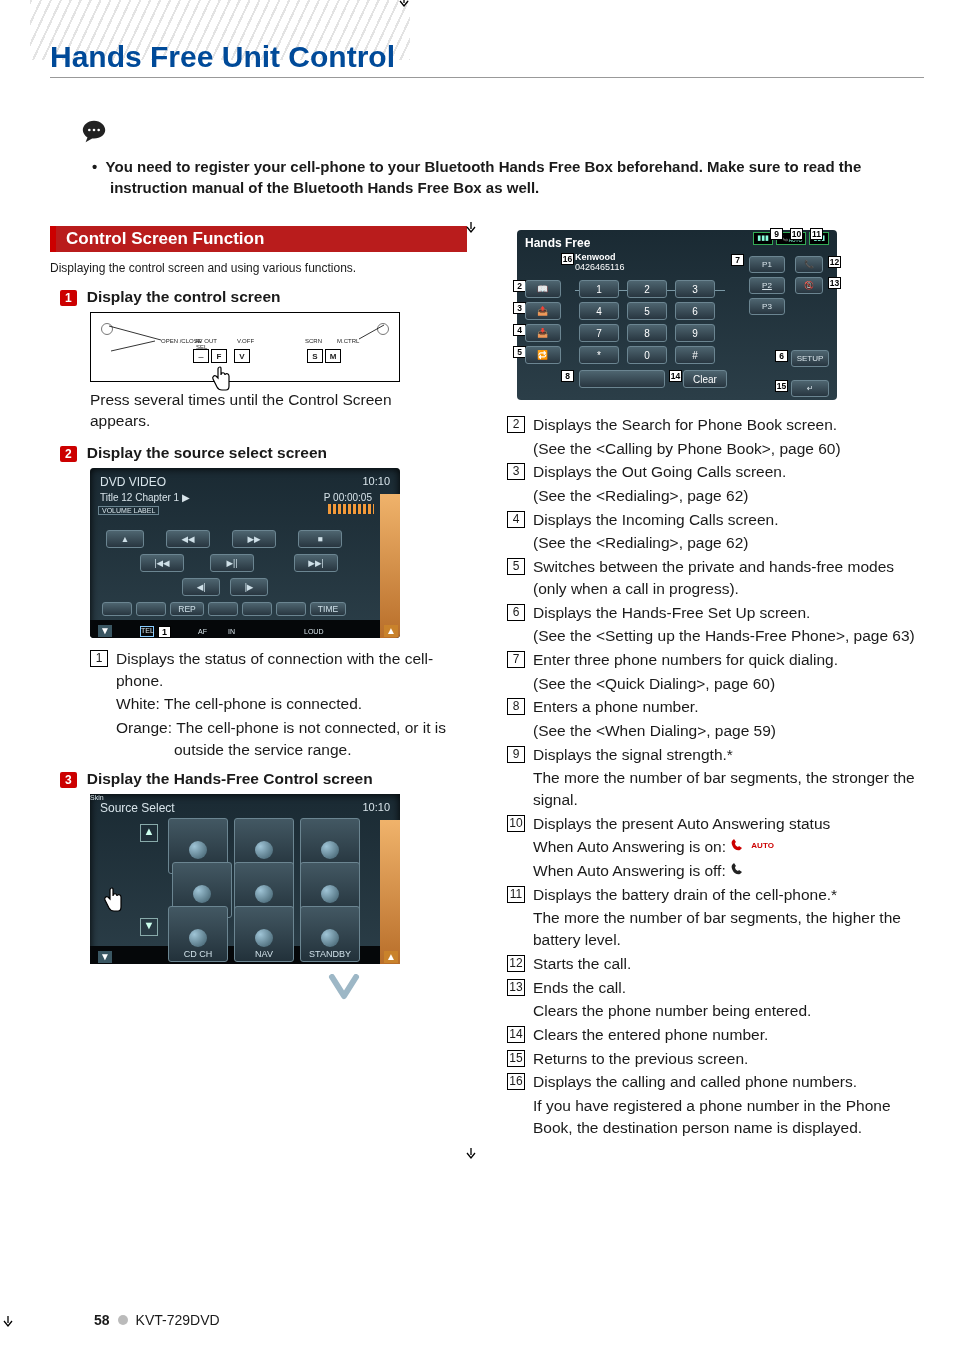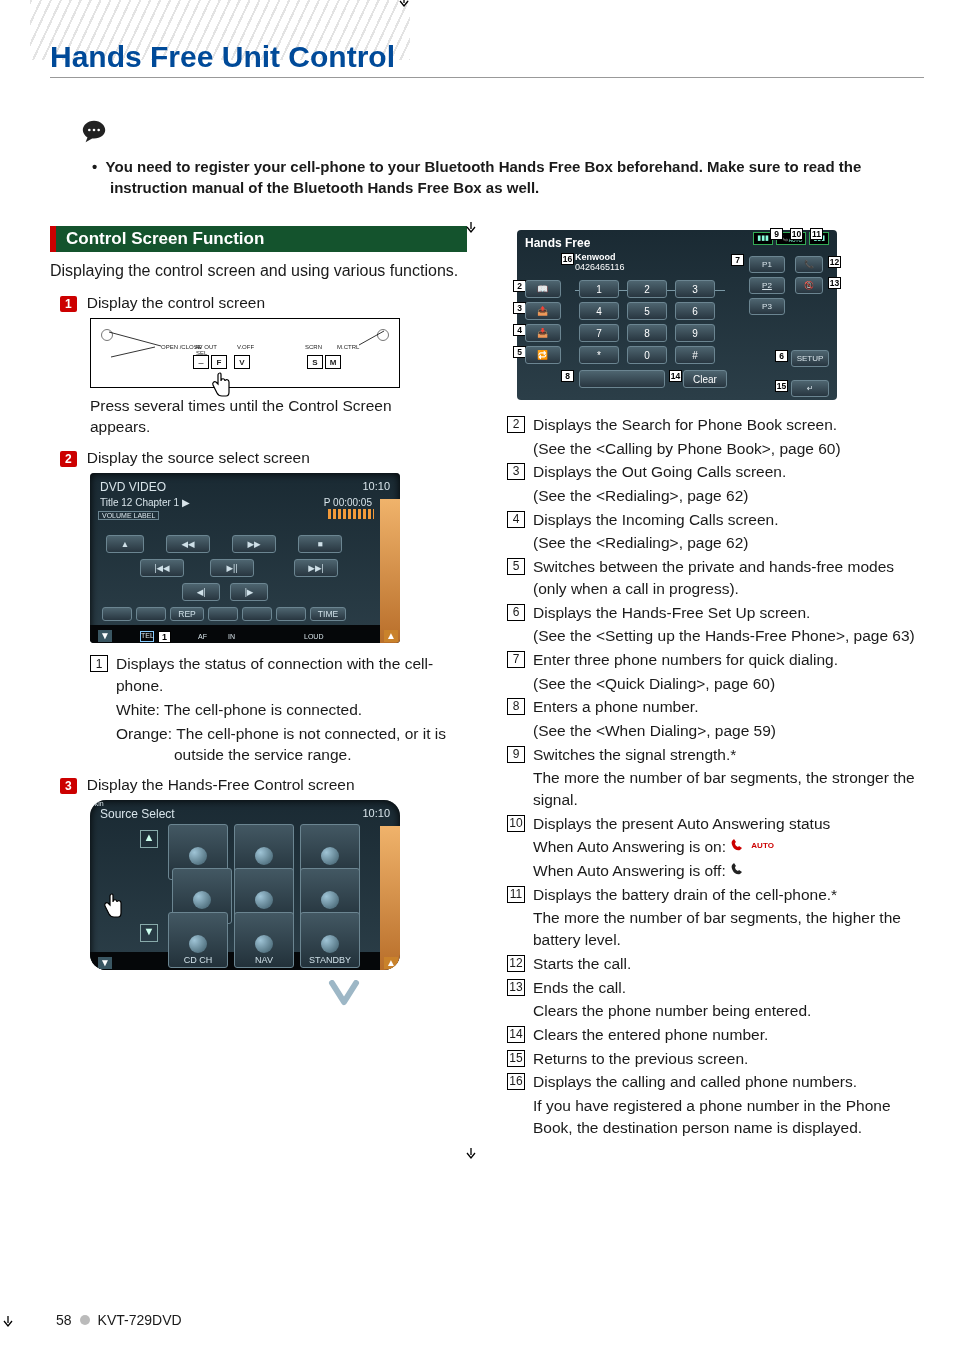--- a/index.html
+++ b/index.html
@@ -39,49 +39,49 @@
   }
   .cols {
     display: flex;
     gap: 40px;
   }
   .col {
     flex: 1;
     min-width: 0;
   }
   .section-bar {
-    background: #14532d;
+    background: #b91c1c;
     border-left: 6px solid #c00;
     color: #fff;
     font-weight: bold;
     font-size: 17px;
     padding: 3px 10px;
     margin-bottom: 8px;
   }
   .section-desc {
-    font-size: 16px;
+    font-size: 12px;
     line-height: 1.35;
     margin-bottom: 12px;
   }
   .step-row {
     display: flex;
     align-items: baseline;
     gap: 10px;
     margin: 10px 0 6px 10px;
   }
   .step-badge {
     background: #c00;
     color: #fff;
     font-size: 12px;
     font-weight: bold;
     padding: 1px 5px;
     border-radius: 2px;
   }
   .step-title {
-    font-weight: normal;
+    font-weight: bold;
     font-size: 15.5px;
   }
   .figure {
     margin: 4px 0 8px 40px;
     border: 1px solid #000;
     background: #fff;
     width: 310px;
     height: 70px;
     position: relative;
     font-size: 8px;
@@ -120,21 +120,21 @@
     border: 1px solid #6b8591;
     border-radius: 3px;
     background: linear-gradient(#4e6570, #283640);
     display: flex; align-items: center; justify-content: center;
     font-size: 8.5px; color: #cfe0e8;
   }
   .shot2 {
     margin: 4px 0 10px 40px;
     width: 310px;
     height: 170px;
-    border-radius: 16px;
+    border-radius: 0;
     background: linear-gradient(#1a2a33, #2b3e48);
     position: relative;
     color: #d8e4ea;
     font-size: 10px;
     overflow: hidden;
     box-shadow: inset 0 0 8px #000;
   }
   .shot2 .title { position: absolute; top: 7px; left: 10px; font-size: 12px; }
   .shot2 .clock { position: absolute; top: 7px; right: 10px; font-size: 11px; }
   .shot2 .sidebar { position: absolute; right: 0; top: 26px; bottom: 0; width: 20px; background: linear-gradient(#f0b36b,#b86e2a); }
@@ -187,21 +187,21 @@
   .mini-arrow-down { position:absolute; }
   .mini-arrow-down svg { width:12px; height:12px; }
   .page-footer {
     position: absolute;
     bottom: 26px;
     left: 56px;
     font-size: 14px;
     display: flex; align-items: center; gap: 8px;
   }
   .page-footer .dot { width: 10px; height: 10px; border-radius: 50%; background: #bbb; }
-  .page-footer .num { font-weight: normal; }
+  .page-footer .num { font-weight: bold; margin-left: 38px; }
   .phone-auto { display:inline-flex; align-items:center; gap:3px; }
   .phone-auto svg { width:18px; height:14px; }
   .auto-label { font-size: 8px; font-weight: bold; color:#c00; }
   .hatch-top {
     position: absolute;
     top: 0; left: 30px; width: 380px; height: 60px;
     background: repeating-linear-gradient(115deg, rgba(0,0,0,0.11) 0 2px, transparent 2px 9px);
     z-index: 0;
   }
   .page-title, .note-bullet, .info-icon { position: relative; z-index: 1; }
@@ -491,21 +491,21 @@
       <div class="list-sub">(See the &lt;Quick Dialing&gt;, page 60)</div>
 
       <div class="list-row">
           <span class="numbox">8</span>
           <span class="list-text">Enters a phone number.</span>
         </div>
       <div class="list-sub">(See the &lt;When Dialing&gt;, page 59)</div>
 
       <div class="list-row">
           <span class="numbox">9</span>
-          <span class="list-text">Switches the signal strength.*</span>
+          <span class="list-text">Displays the signal strength.*</span>
         </div>
       <div class="list-sub">The more the number of bar segments, the stronger the signal.</div>
 
       <div class="list-row">
           <span class="numbox">10</span>
           <span class="list-text">Displays the present Auto Answering status</span>
         </div>
       <div class="list-sub">
         <span>When Auto Answering is on:</span>
         <span class="phone-auto">

